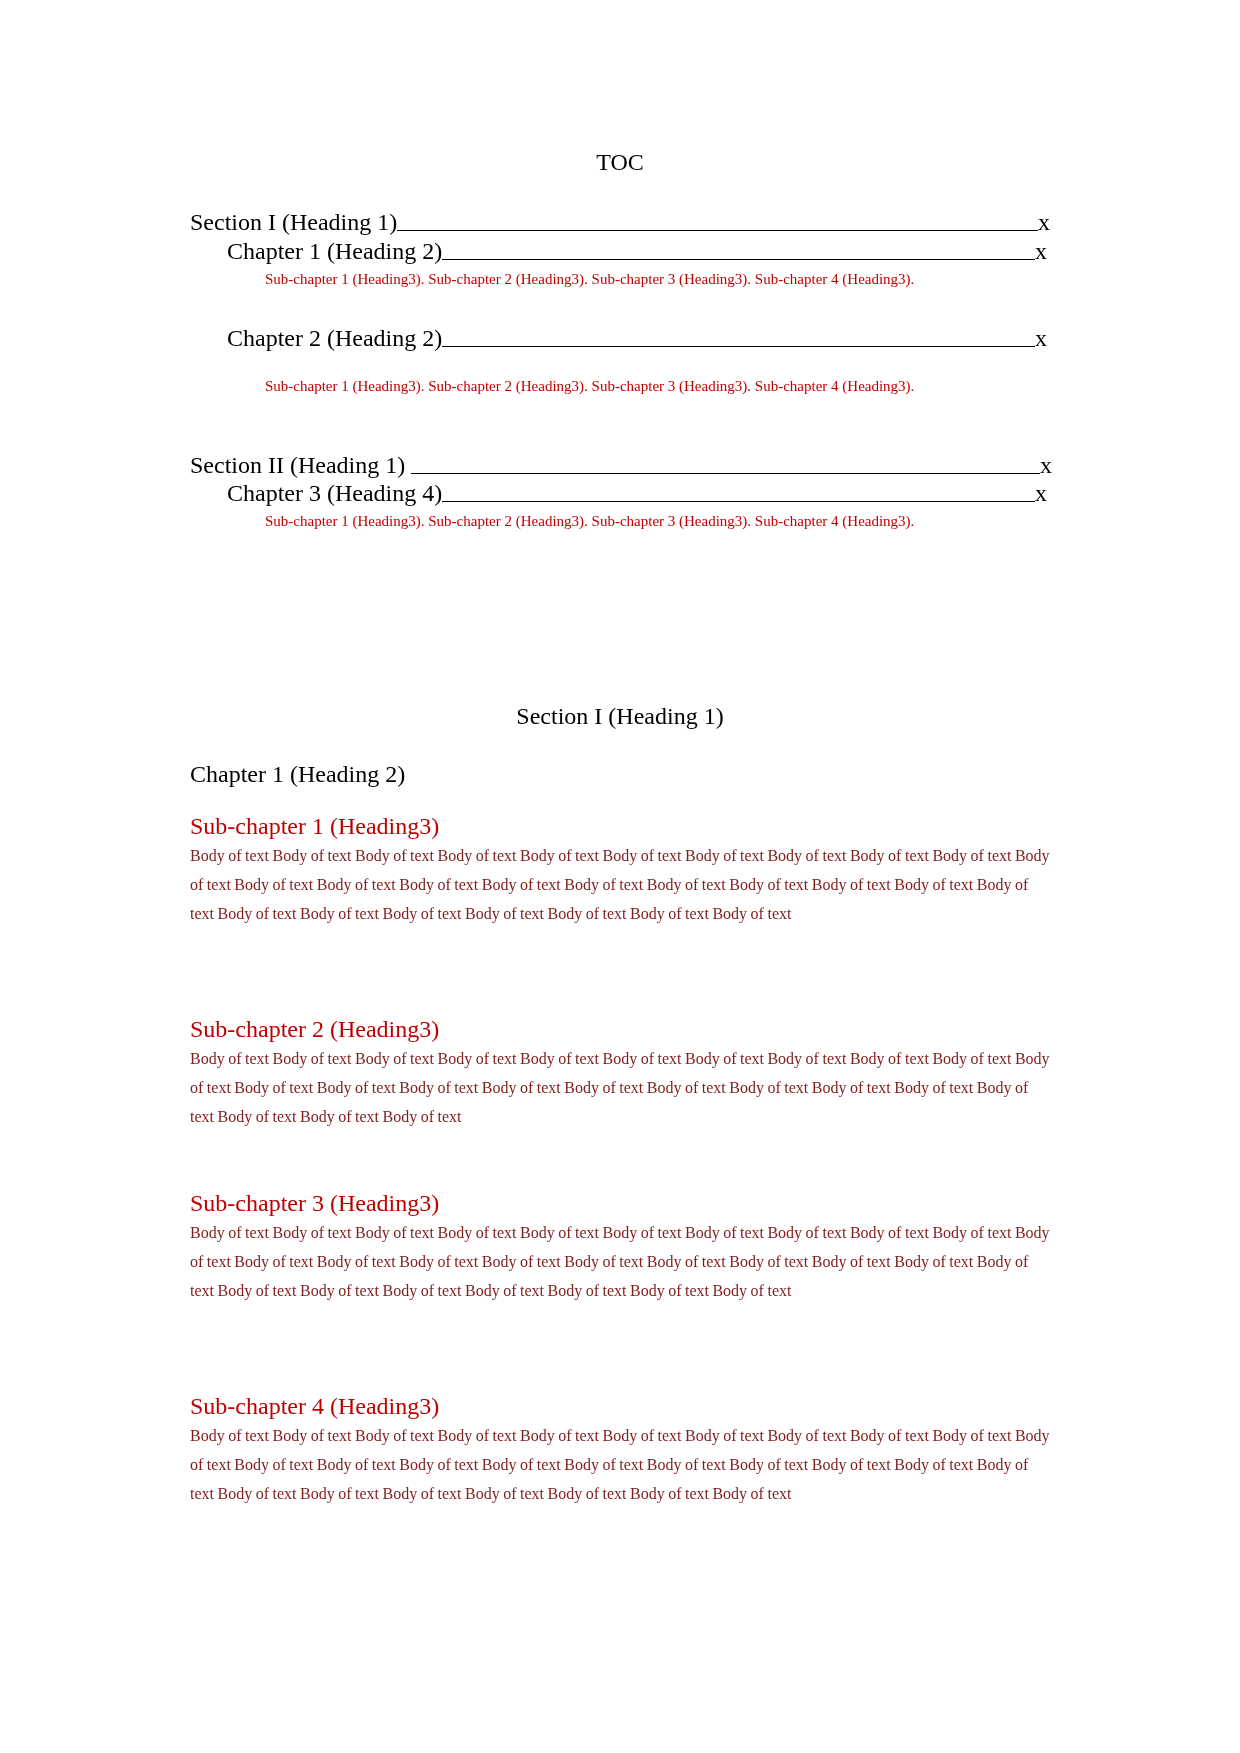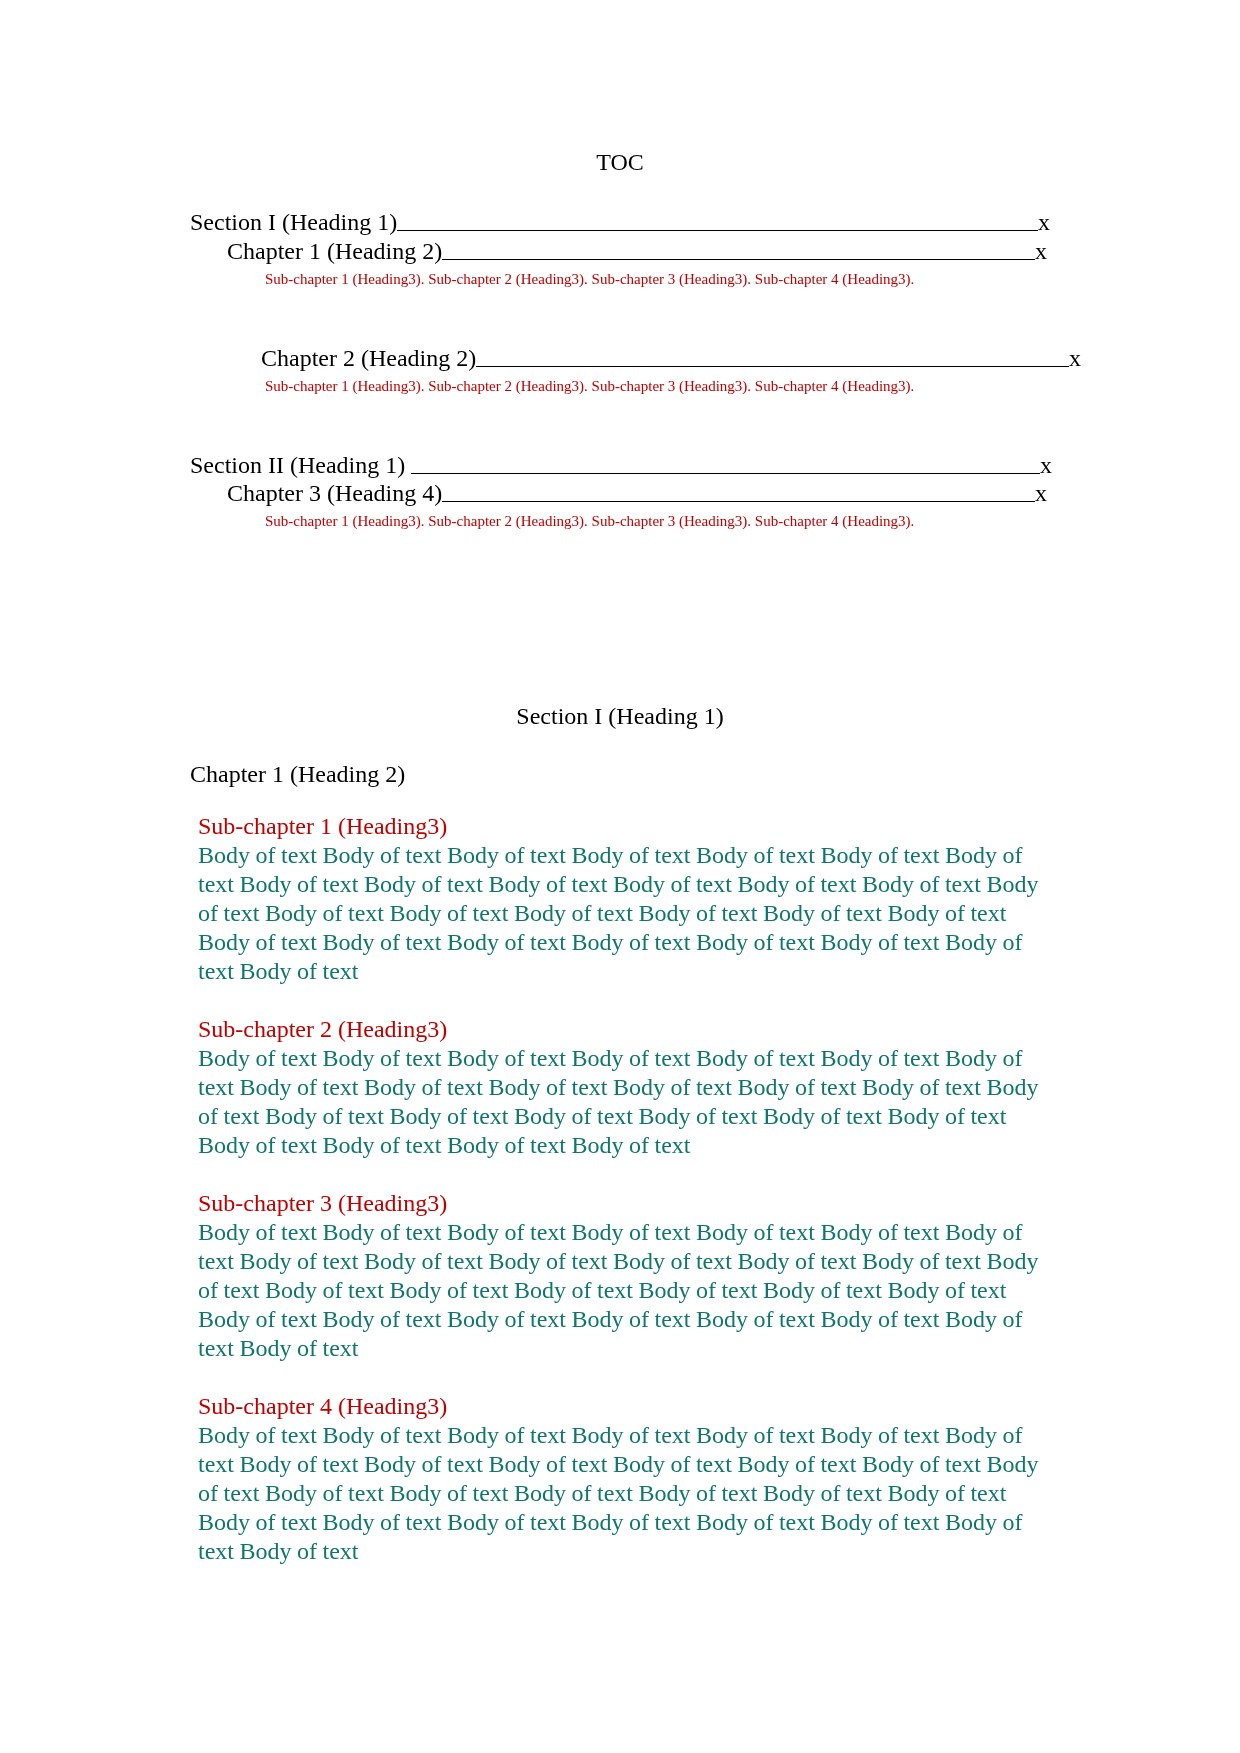--- a/index.html
+++ b/index.html
@@ -57,33 +57,33 @@
     
     .doc-h2 {
       position: absolute;
       left: 190px;
       font-size: 24px;
       line-height: 28px;
       white-space: nowrap;
     }
     .sub-block {
       position: absolute;
-      left: 198px;
+      left: 190px;
       width: 862px;
     }
     .sub-heading {
       font-size: 24px;
       line-height: 29px;
       color: #c00000;
       white-space: nowrap;
     }
     .sub-body {
-      font-size: 24px;
+      font-size: 16px;
       line-height: 29px;
-      color: #0f766e;
+      color: #7f1d1d;
       word-spacing: -0.5px;
     }
   </style>
 </head>
 <body>
 
 <div class="page">
 
   <div class="center-title" style="top:148px;">TOC</div>
 
@@ -93,21 +93,21 @@
     <span class="page-num">x</span>
   </div>
 
   <div class="toc-row" style="left:227px; width:820px; top:237px;">
     <span class="label">Chapter 1 (Heading 2)</span>
     <span class="leader"></span>
     <span class="page-num">x</span>
   </div>
   <div class="toc-sub" style="left:262px; width:795px; top:267px;">Sub-chapter 1 (Heading3). Sub-chapter 2 (Heading3). Sub-chapter 3 (Heading3). Sub-chapter 4 (Heading3).</div>
 
-  <div class="toc-row" style="left:227px; width:820px; top:344px;margin-left:34px;">
+  <div class="toc-row" style="left:227px; width:820px; top:324px;">
     <span class="label">Chapter 2 (Heading 2)</span>
     <span class="leader"></span>
     <span class="page-num">x</span>
   </div>
   <div class="toc-sub" style="left:262px; width:795px; top:374px;">Sub-chapter 1 (Heading3). Sub-chapter 2 (Heading3). Sub-chapter 3 (Heading3). Sub-chapter 4 (Heading3).</div>
 
   <div class="toc-row" style="left:190px; width:862px; top:451px;">
     <span class="label" style="white-space:pre;">Section II (Heading 1) </span>
     <span class="leader"></span>
     <span class="page-num">x</span>

